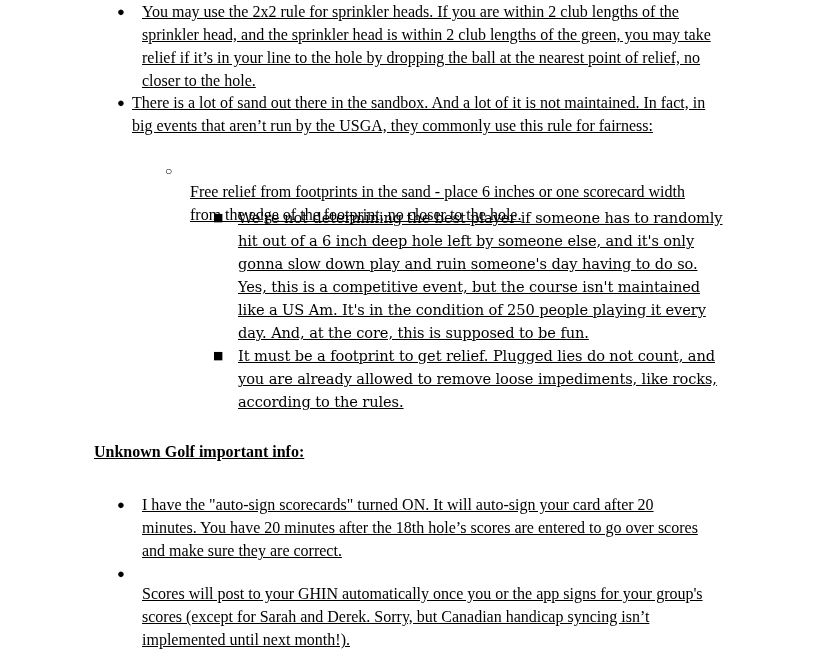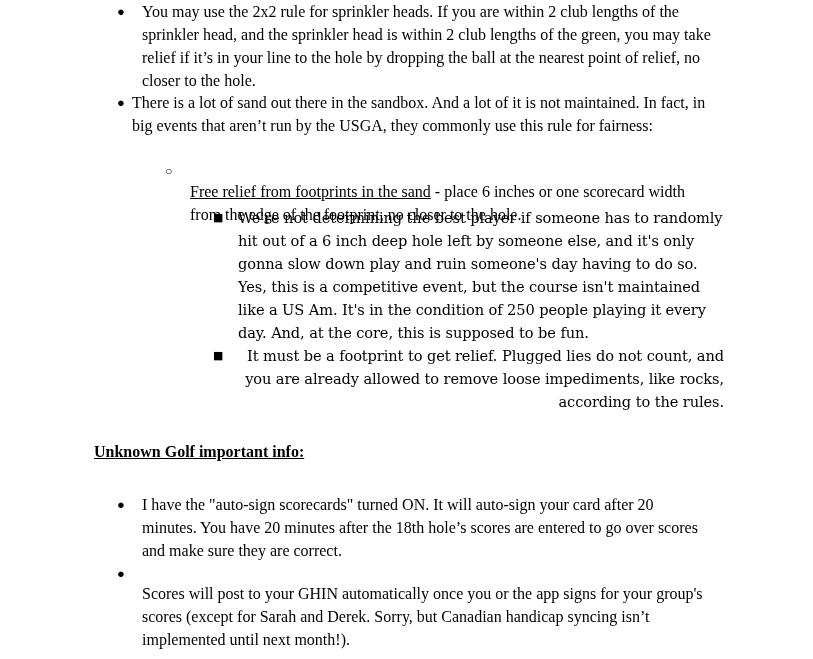--- a/index.html
+++ b/index.html
@@ -2,21 +2,21 @@
 <html><head>
 <meta charset="utf-8">
 <style>
   html, body { margin: 0; padding: 0; background: #ffffff; }
   body { width: 813px; height: 659px; overflow: hidden; position: relative; color: #000; }
   .doc { position: absolute; left: 0; top: 0; width: 813px; }
   .tnr { font-family: "Liberation Serif", serif; font-size: 16px; line-height: 23px; }
   .dvs { font-family: "DejaVu Serif", serif; font-size: 14.6px; line-height: 23px; letter-spacing: -0.1px; }
   .item { position: absolute; }
   .bullet { position: absolute; }
-  .text { position: absolute; }
+  .text { position: absolute; text-decoration: underline; }
   .u { text-decoration: underline; }
   .heading { position: absolute; left: 94px; top: 440px; font-weight: bold; text-decoration: underline; }
 </style>
 </head>
 <body>
 
 <div class="doc">
 
   <div class="item tnr" style="top:0px;">
     <span class="bullet" style="left:117px; top:0px; font-size:13px;">●</span>
@@ -35,21 +35,21 @@
     </div>
   </div>
 
   <div class="item dvs" style="top:206px;">
     <span class="bullet" style="left:213px; top:0px; font-size:11px;">■</span>
     <div class="text" style="left:238px; width:486px;">We're not determining the best player if someone has to randomly hit out of a 6 inch deep hole left by someone else, and it's only gonna slow down play and ruin someone's day having to do so. Yes, this is a competitive event, but the course isn't maintained like a US Am. It's in the condition of 250 people playing it every day. And, at the core, this is supposed to be fun.</div>
   </div>
 
   <div class="item dvs" style="top:344px;">
     <span class="bullet" style="left:213px; top:0px; font-size:11px;">■</span>
-    <div class="text" style="left:238px; width:486px;text-align:right;">It must be a footprint to get relief. Plugged lies do not count, and you are already allowed to remove loose impediments, like rocks, according to the rules.</div>
+    <div class="text" style="left:238px; width:486px;">It must be a footprint to get relief. Plugged lies do not count, and you are already allowed to remove loose impediments, like rocks, according to the rules.</div>
   </div>
 
   <div class="heading tnr">Unknown Golf important info:</div>
 
   <div class="item tnr" style="top:493px;">
     <span class="bullet" style="left:117px; top:0px; font-size:13px;">●</span>
     <div class="text" style="left:142px; width:570px;">I have the "auto-sign scorecards" turned ON. It will auto-sign your card after 20 minutes. You have 20 minutes after the 18th hole’s scores are entered to go over scores and make sure they are correct.</div>
   </div>
 
   <div class="item tnr" style="top:562px;">

